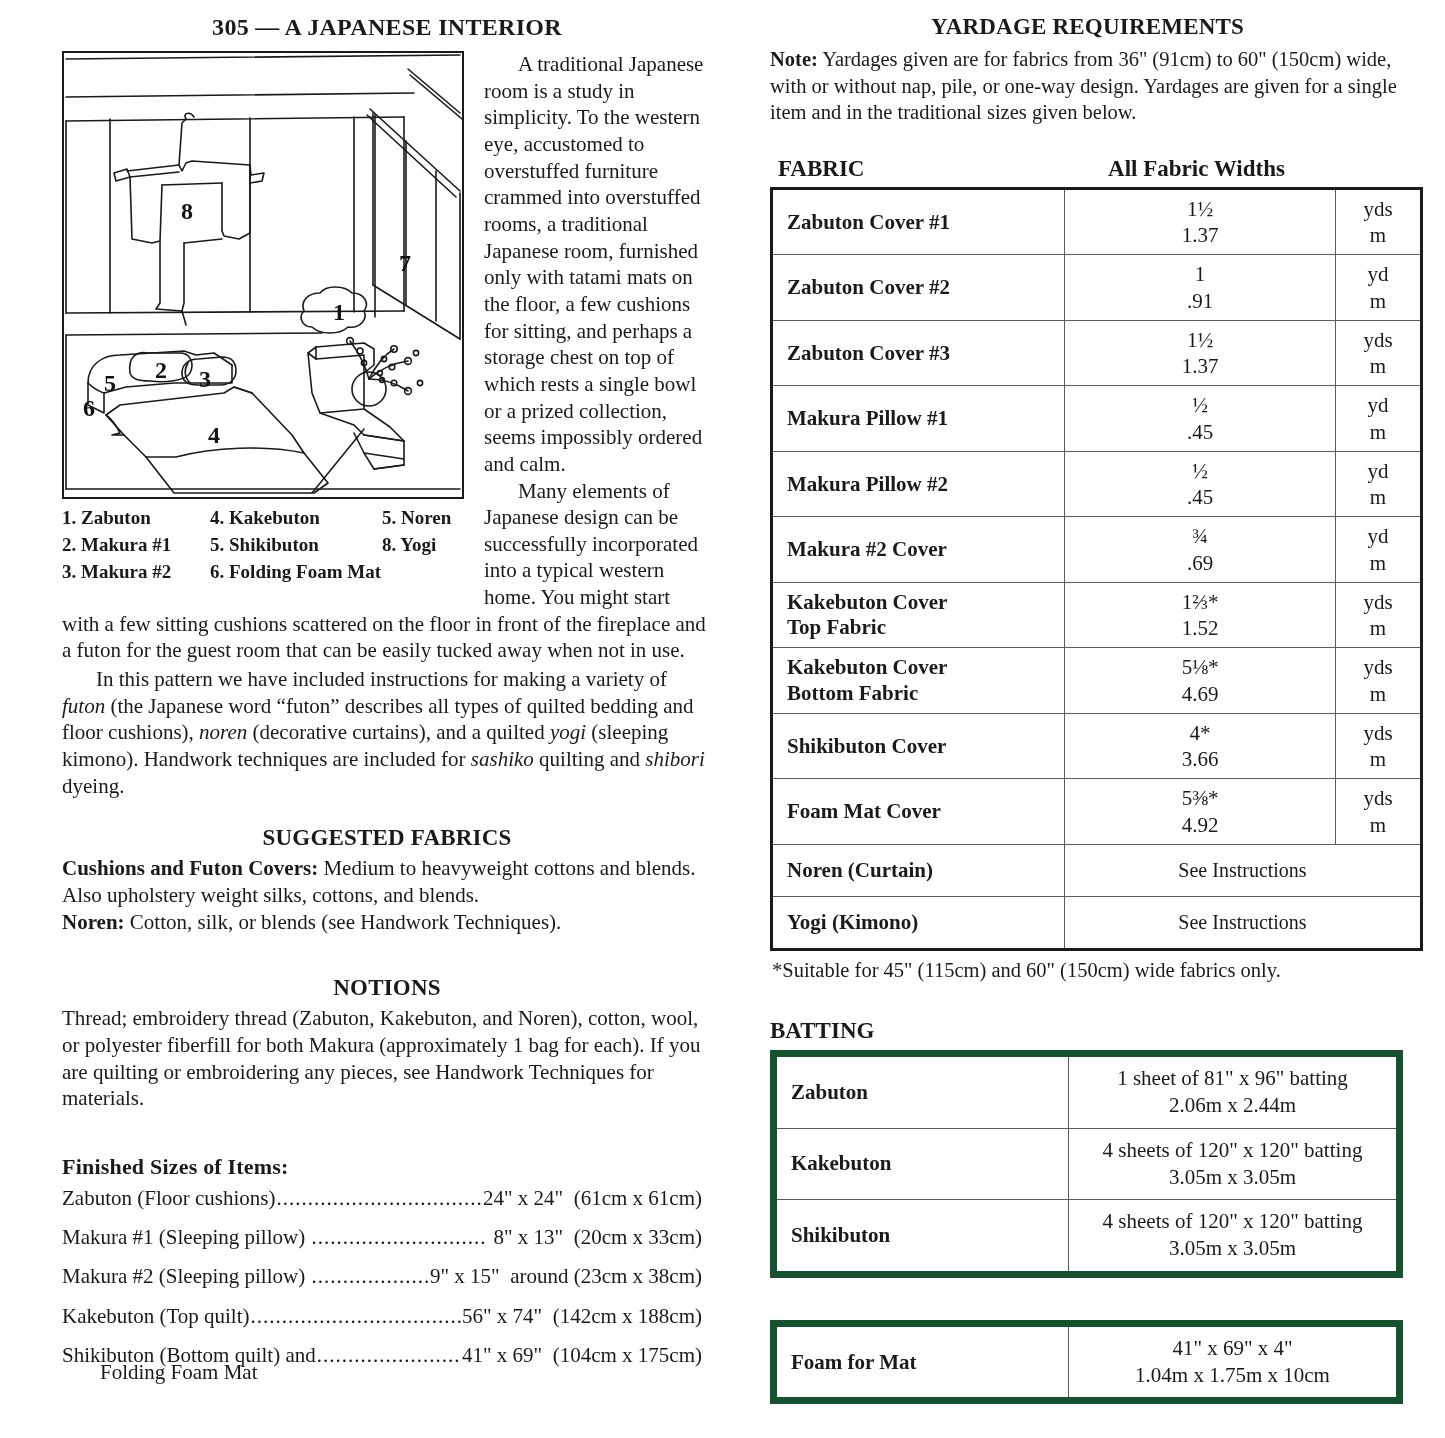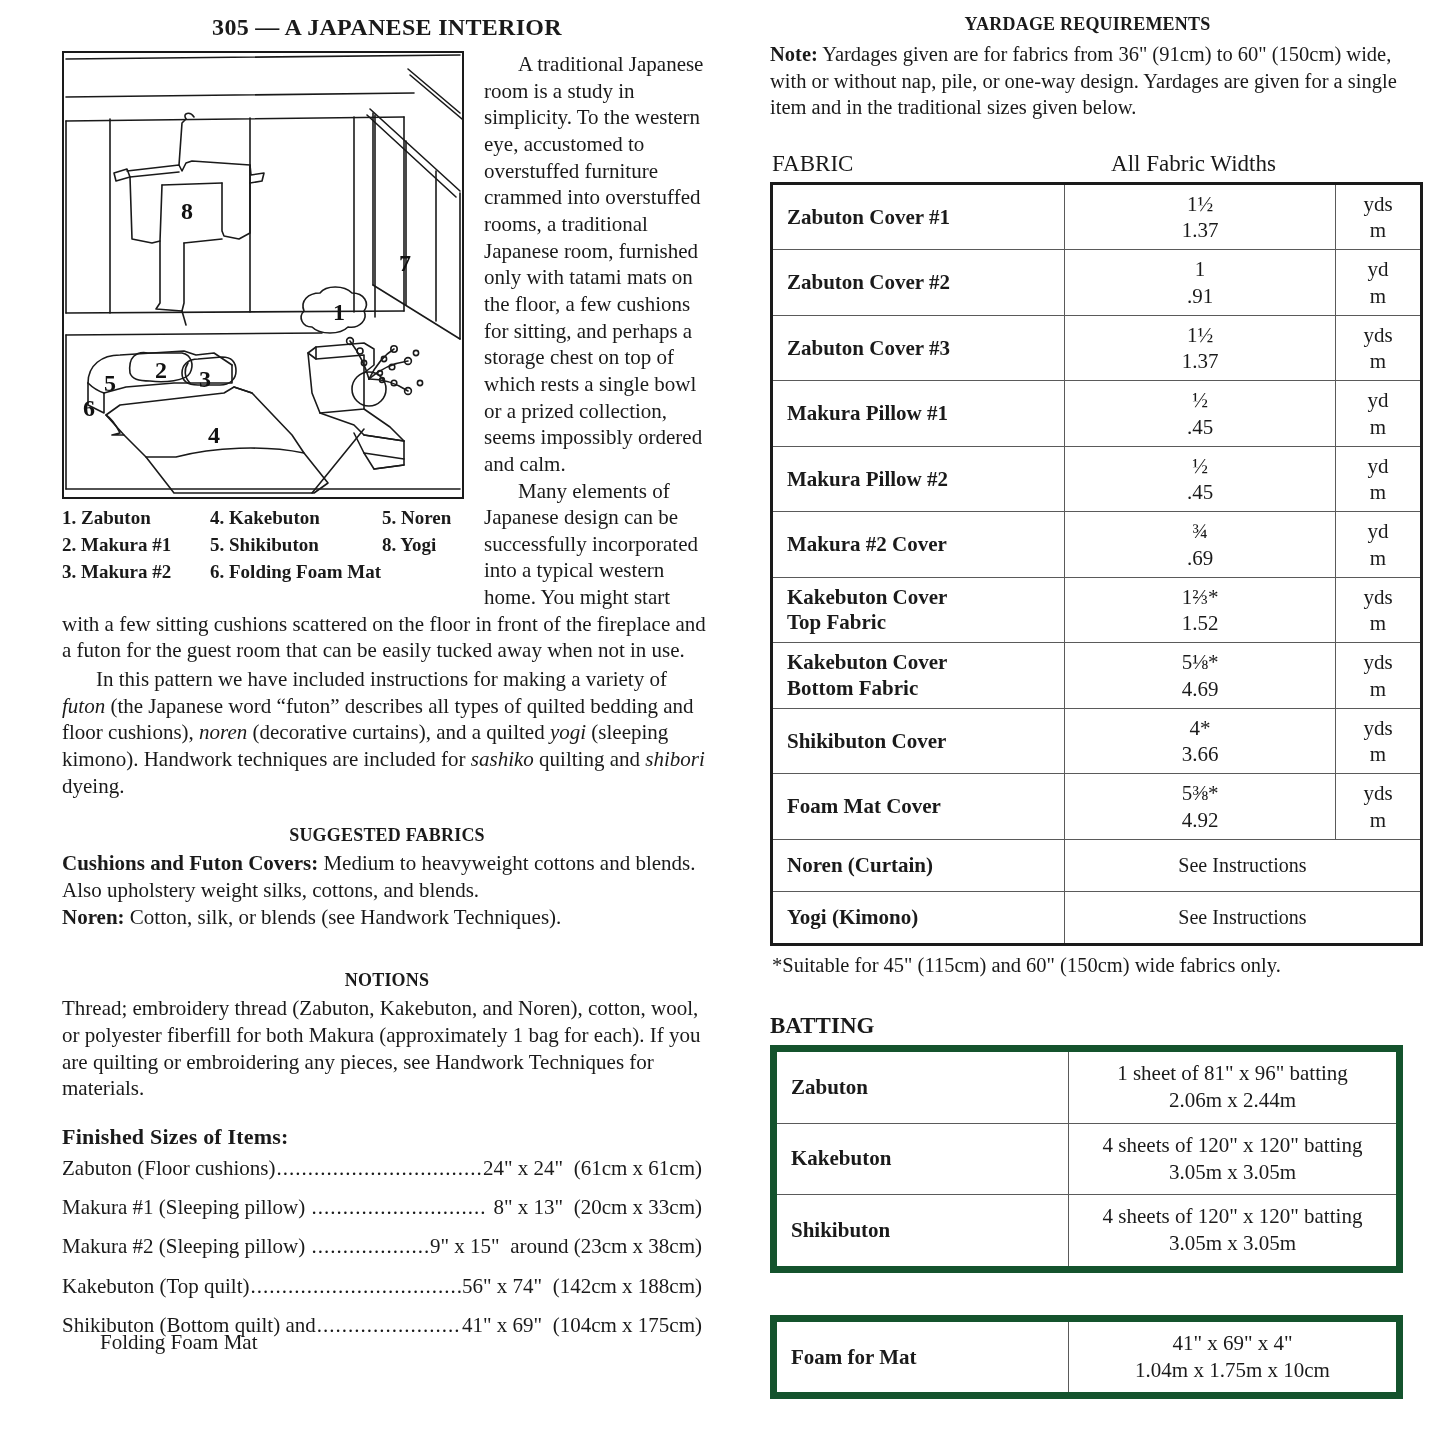--- a/index.html
+++ b/index.html
@@ -38,21 +38,21 @@
   
   h1.title {
     font-size: 24px;
     font-weight: bold;
     text-align: center;
     letter-spacing: .3px;
     margin: 6px 0 10px 0;
     font-family: "Liberation Serif", "DejaVu Serif", serif;
   }
   h2.section {
-    font-size: 18px;
+    font-size: 23px;
     font-weight: bold;
     text-align: center;
     margin: 26px 0 4px 0;
     letter-spacing: .2px;
   }
   h3.subhead {
     font-size: 22px;
     font-weight: bold;
     margin: 0 0 6px 0;
     letter-spacing: .2px;
@@ -126,22 +126,22 @@
     font-size: 21px;
     margin: -10px 0 0 38px;
   }
 
   
   .note { font-size: 20.5px; line-height: 1.3; margin: 6px 0 0 0; }
 
   .tbl-head {
     display: flex;
     font-size: 23px;
-    font-weight: normal;
-    margin: 30px 0 5px 2px;
+    font-weight: bold;
+    margin: 30px 0 5px 8px;
     gap: 20px;
   }
   .tbl-head .h-fabric { width: 280px; flex: 0 0 280px; }
   .tbl-head .h-widths { flex: 1 1 auto; text-align: center; padding-right: 90px; }
 
   table.grid {
     border-collapse: collapse;
     width: 633px;
     table-layout: fixed;
     border: 3px solid #1a1a1a;
@@ -372,21 +372,21 @@
     <p class="body">
       <b>Cushions and Futon Covers:</b><span> Medium to heavyweight cottons and blends. Also upholstery weight silks, cottons, and blends.</span>
     </p>
     <p class="body">
       <b>Noren:</b><span> Cotton, silk, or blends (see Handwork Techniques).</span>
     </p>
 
     <h2 class="section" style="margin-top:40px">NOTIONS</h2>
     <p class="body">Thread; embroidery thread (Zabuton, Kakebuton, and Noren), cotton, wool, or polyester fiberfill for both Makura (approximately 1 bag for each). If you are quilting or embroidering any pieces, see Handwork Techniques for materials.</p>
 
-    <h3 class="subhead" style="margin-top:22px">Finished Sizes of Items:</h3>
+    <h3 class="subhead" style="margin-top:42px">Finished Sizes of Items:</h3>
 
     <div class="size-line">
       <span class="size-name">Zabuton (Floor cushions)</span>
       <span class="size-dots">...................................................................................</span>
       <span class="size-val">24" x 24"  (61cm x 61cm)</span>
     </div>
     <div class="size-line">
       <span class="size-name">Makura #1 (Sleeping pillow) </span>
       <span class="size-dots">...................................................................................</span>
       <span class="size-val"> 8" x 13"  (20cm x 33cm)</span>

